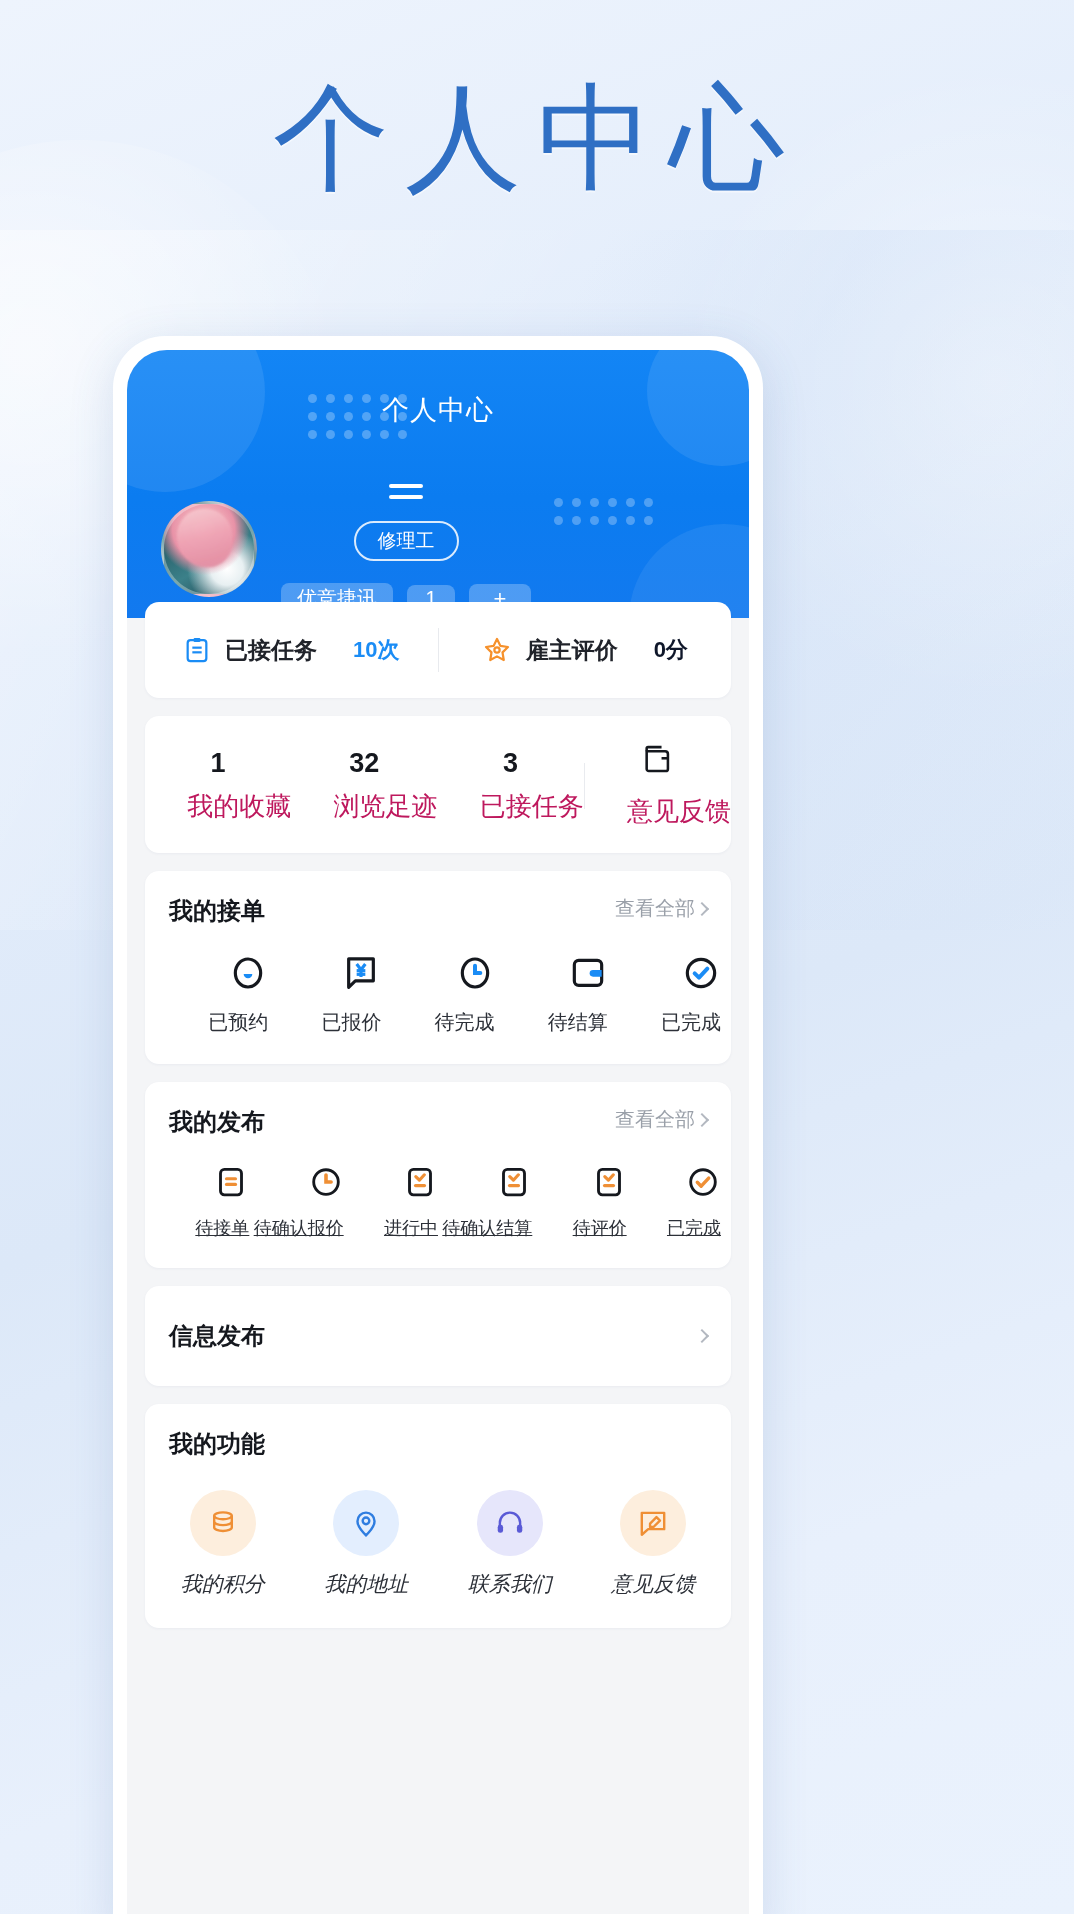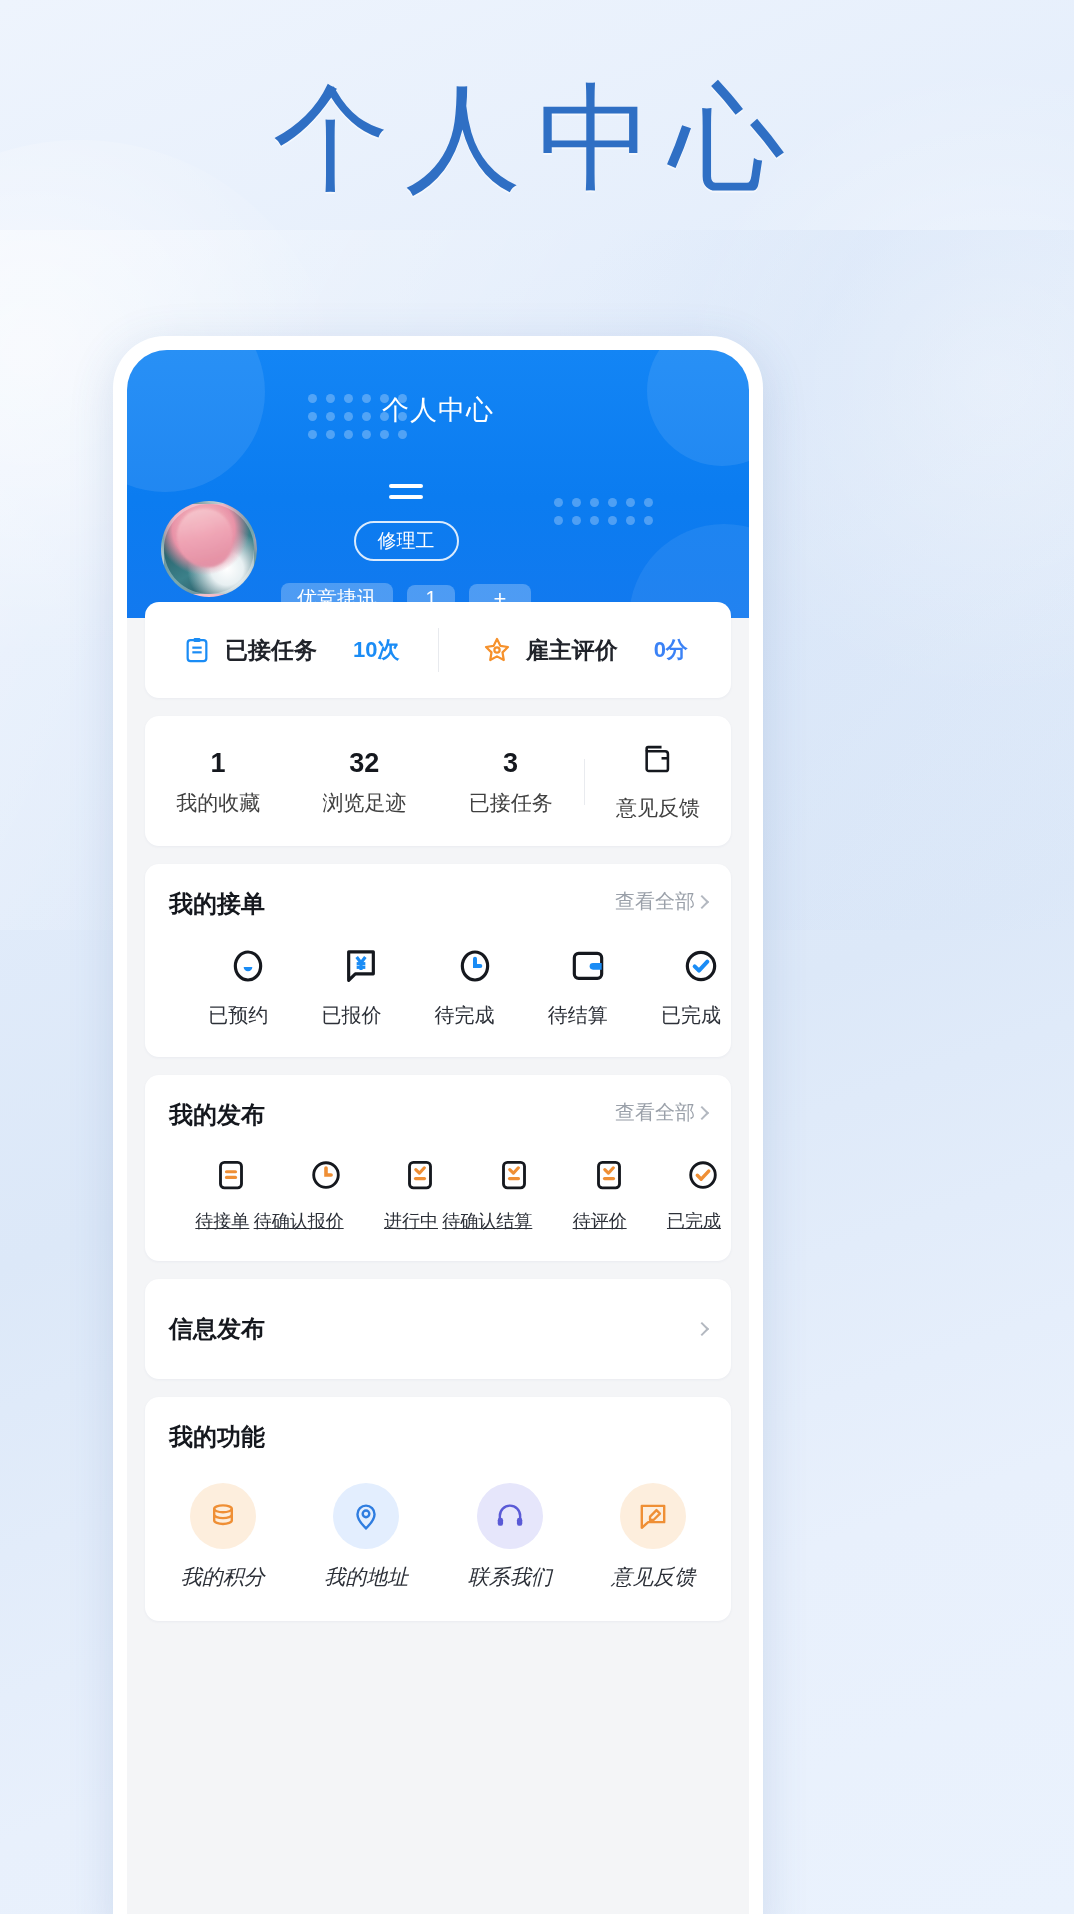--- a/index.html
+++ b/index.html
@@ -121,27 +121,27 @@
   .body-scroll { position: absolute; left: 0; right: 0; top: 268px; bottom: 0; background: #f4f5f7; padding: 0 18px; }
   .card { background: #fff; border-radius: 14px; margin-bottom: 18px; box-shadow: 0 1px 3px rgba(30,60,110,.05); }
 
   
   .card-top { margin-top: -16px; position: relative; z-index: 5; padding: 26px 0; display: flex; align-items: center; }
   .ct-half { flex: 1; display: flex; align-items: center; justify-content: center; gap: 14px; }
   .ct-div { width: 1px; height: 44px; background: #e8eaee; }
   .ct-label { font-size: 23px; font-weight: 700; color: #20232a; }
   .ct-val { font-size: 22px; font-weight: 700; margin-left: 22px; }
   .val-blue { color: #1a8cf5; }
-  .val-orange { color: #3b82f6; }
+  .val-orange { color: #0f172a; }
 
   
   .card-quick { display: flex; align-items: center; padding: 26px 0 24px; }
   .q-item { flex: 1; text-align: center; }
   .q-num { font-size: 27px; font-weight: 700; color: #15181e; }
-  .q-lab { font-size: 21px; color: #404040; margin-top: 10px; }
+  .q-lab { font-size: 26px; color: #be185d; margin-top: 10px; text-align: right; }
   .q-div { width: 1px; height: 46px; background: #e9ebef; }
   .q-wallet { flex: 1; text-align: center; }
   .q-wallet .q-lab { margin-top: 14px; }
 
   
   .sec-head { display: flex; align-items: flex-start; justify-content: space-between; padding: 24px 24px 4px; }
   .sec-title { font-size: 24px; font-weight: 700; color: #15181e; }
   .sec-more { font-size: 20px; color: #9aa0a9; display: flex; align-items: center; gap: 2px; }
   .chev { width: 10px; height: 10px; border-right: 2px solid #b3b8c0; border-top: 2px solid #b3b8c0; transform: rotate(45deg); display: inline-block; }
   .grid-row { display: flex; padding: 22px 10px 28px; }

